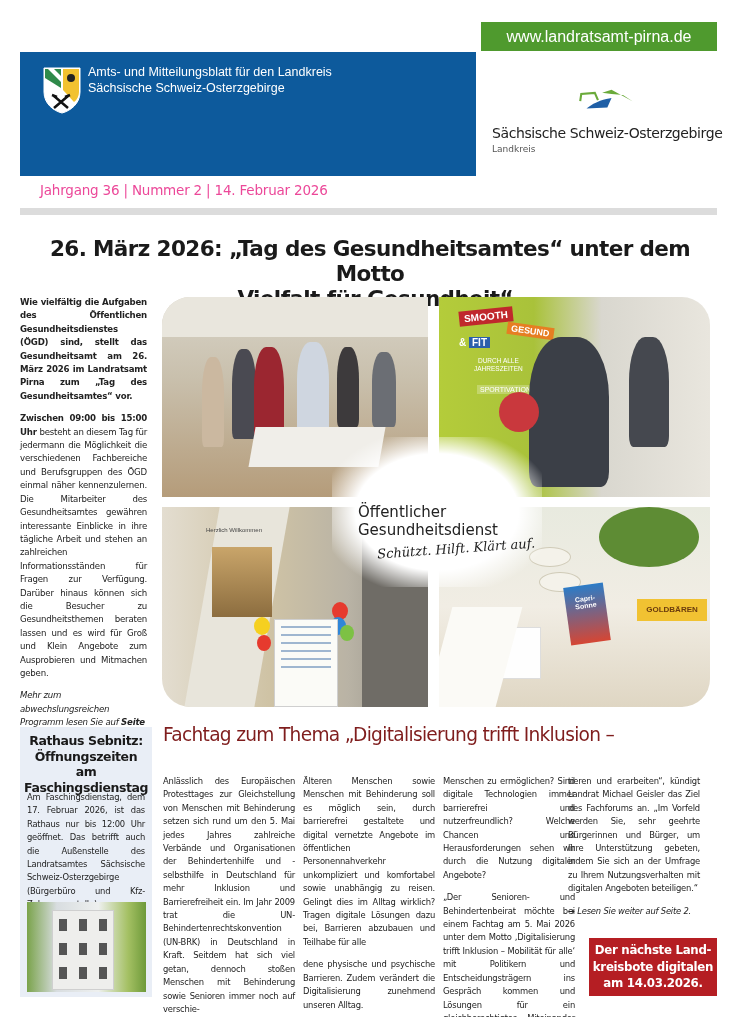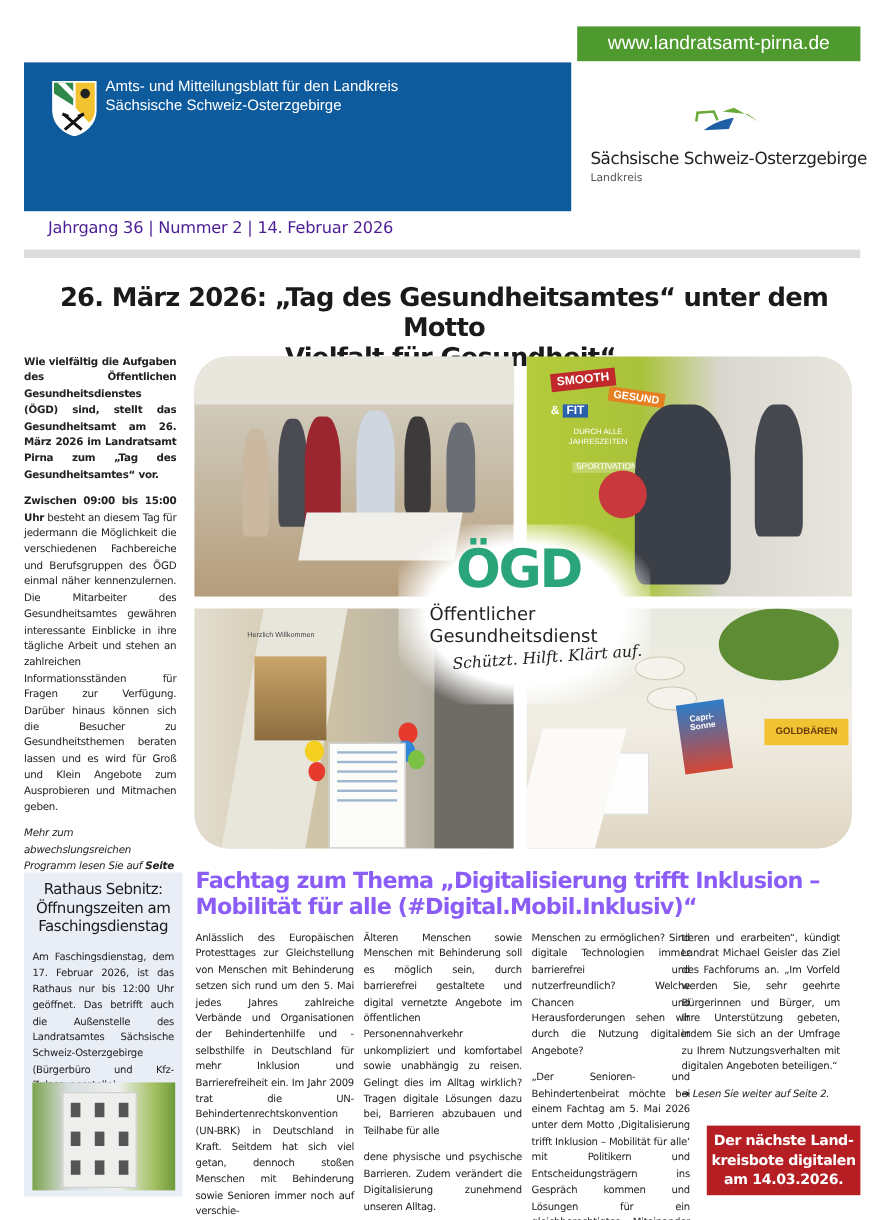--- a/index.html
+++ b/index.html
@@ -5,21 +5,21 @@
   html, body { margin:0; padding:0; }
   body { width:737px; height:1017px; background:#ffffff; position:relative; overflow:hidden; font-family:"Liberation Sans", sans-serif; color:#1a1a1a; }
   .abs { position:absolute; }
 
   
   .url-bar { left:481px; top:22px; width:236px; height:29px; background:#4f9a2e; color:#fff; font-size:16px; line-height:29px; text-align:center; font-family:"Liberation Sans", sans-serif; }
   .masthead { left:20px; top:52px; width:456px; height:124px; background:#0d5a9c; overflow:hidden; }
   .coat { left:22px; top:14px; width:40px; height:48px; }
   .subtitle { left:68px; top:12px; color:#fff; font-size:12.5px; line-height:16px; font-family:"Liberation Sans", sans-serif; }
   .title { left:18px; top:80px; color:#fff; font-size:46px; font-weight:bold; letter-spacing:-1px; line-height:52px; font-family:"Liberation Sans", sans-serif; }
-  .issue-line { left:40px; top:182px; font-size:13.5px; color:#4c1d95; font-family:"DejaVu Sans", sans-serif; font-weight:normal; letter-spacing:-0.2px; }
+  .issue-line { left:40px; top:182px; font-size:13.5px; color:#ec4899; font-family:"DejaVu Sans", sans-serif; font-weight:normal; letter-spacing:-0.2px; }
   .grey-rule { left:20px; top:208px; width:697px; height:7px; background:#dcdcdc; }
   .logo-right { left:492px; top:88px; width:230px; height:70px; }
   .logo-name { left:492px; top:125px; font-size:14px; color:#222; font-family:"DejaVu Sans", sans-serif; letter-spacing:-0.4px; }
   .logo-sub { left:492px; top:144px; font-size:9px; color:#555; font-family:"DejaVu Sans", sans-serif; }
 
   
   .headline { left:20px; top:236px; width:700px; font-size:21.5px; font-weight:bold; line-height:25px; color:#1a1a1a; font-family:"DejaVu Sans", sans-serif; letter-spacing:-0.6px;text-align:center; }
 
   
   .col-left { left:20px; top:296px; width:131px; font-size:8.6px; line-height:13.4px; text-align:justify; font-family:"DejaVu Sans", sans-serif; color:#222; letter-spacing:-0.2px; }
@@ -47,28 +47,28 @@
   .banner-sport { position:absolute; left:38px; top:88px; color:#fff; font-size:7px; background:rgba(255,255,255,0.25); padding:1px 3px; }
   .person { position:absolute; border-radius:40% 40% 10% 10%; }
   .balloon { position:absolute; border-radius:50%; }
   .sign { position:absolute; background:#fbfbf7; border:1px solid #cfcfcf; }
   .sign-line { height:2px; background:#9fb6d0; margin:6px 6px 0 6px; }
   .capri { position:absolute; left:128px; top:78px; width:40px; height:58px; background:linear-gradient(180deg,#2c7cc7,#d54634); color:#fff; font-size:7px; font-weight:bold; text-align:center; padding-top:10px; box-sizing:border-box; transform:rotate(-8deg); }
   .goldbaren { position:absolute; left:198px; top:92px; width:70px; height:22px; background:#f1c232; color:#6a3b0e; font-size:8px; font-weight:bold; text-align:center; line-height:22px; }
 
   
   .rathaus-box { left:20px; top:727px; width:132px; height:270px; background:#e9eef6; }
-  .rathaus-title { position:absolute; left:4px; top:6px; width:124px; text-align:center; font-size:12.5px; font-weight:normal; line-height:15.5px; color:#1a1a1a; font-family:"DejaVu Sans", sans-serif; letter-spacing:-0.4px; }
+  .rathaus-title { position:absolute; left:4px; top:6px; width:124px; text-align:center; font-size:12.5px; font-weight:bold; line-height:15.5px; color:#1a1a1a; font-family:"DejaVu Sans", sans-serif; letter-spacing:-0.4px; }
   .rathaus-text { position:absolute; left:7px; top:64px; width:118px; font-size:8.4px; line-height:13.4px; text-align:justify; color:#222; font-family:"DejaVu Sans", sans-serif; letter-spacing:-0.2px; }
   .rathaus-photo { position:absolute; left:7px; top:175px; width:119px; height:90px; background:linear-gradient(90deg,#7aa34b 0%,#d8dde0 25%,#eef0ef 60%,#a4c063 85%,#6e9a3a 100%); overflow:hidden; }
   .bldg { position:absolute; left:25px; top:8px; width:60px; height:78px; background:#eeeeec; border:1px solid #cfcfcf; }
   .win { position:absolute; width:8px; height:12px; background:#555; }
 
   
-  .headline2 { left:163px; top:724px; width:560px; font-size:18.6px; font-weight:bold; line-height:22px; color:#8b5cf6; font-family:"DejaVu Sans", sans-serif; letter-spacing:-0.7px; }
+  .headline2 { left:163px; top:724px; width:560px; font-size:18.6px; font-weight:normal; line-height:22px; color:#7f1d1d; font-family:"DejaVu Sans", sans-serif; letter-spacing:-0.7px; }
   .col { top:775px; width:132px; font-size:8.4px; line-height:13.4px; text-align:justify; color:#222; font-family:"DejaVu Sans", sans-serif; letter-spacing:-0.2px; }
   .col p { margin:0 0 9px 0; }
   .c1 { left:163px; } .c2 { left:303px; } .c3 { left:443px; } .c4 { left:568px; }
   .more { font-style:italic; }
   .arrow { font-style:normal; font-weight:bold; }
 
   .next-box { left:589px; top:938px; width:128px; height:58px; background:#b51e23; color:#fff; font-size:11.8px; font-weight:bold; line-height:16.5px; text-align:center; padding-top:4px; box-sizing:border-box; font-family:"DejaVu Sans", sans-serif; letter-spacing:-0.3px; }
 </style>
 </head>
 <body>
@@ -159,21 +159,20 @@
   <div class="photo ph4">
     <div style="position:absolute;left:160px;top:0;width:100px;height:60px;border-radius:50%;background:#5e8c34;"></div>
     <div style="position:absolute;left:90px;top:40px;width:40px;height:18px;border-radius:50%;background:#f4f2ea;border:1px solid #d0cbb8;"></div>
     <div style="position:absolute;left:100px;top:65px;width:40px;height:18px;border-radius:50%;background:#f4f2ea;border:1px solid #d0cbb8;"></div>
     <div style="position:absolute;left:60px;top:120px;width:40px;height:50px;background:#fefefe;border:1px solid #ddd;"></div>
     <div class="capri">Capri-Sonne</div>
     <div class="goldbaren">GOLDBÄREN</div>
     <div style="position:absolute;left:0;top:100px;width:70px;height:100px;background:#fbfaf6;transform:skewX(-15deg);"></div>
   </div>
   <div class="center-fade"></div>
-  <div class="oegd-logo">ÖGD</div>
   <div class="oegd-name">
     <div>Öffentlicher</div>
     <div>Gesundheitsdienst</div>
   </div>
   <div class="oegd-slogan">Schützt. Hilft. Klärt auf.</div>
 </div>
 
 <div class="abs rathaus-box">
   <div class="rathaus-title">Rathaus Sebnitz: Öffnungszeiten am Faschingsdienstag</div>
   <div class="rathaus-text">Am Faschingsdienstag, dem 17. Februar 2026, ist das Rathaus nur bis 12:00 Uhr geöffnet. Das betrifft auch die Außenstelle des Landratsamtes Sächsische Schweiz-Osterzgebirge (Bürgerbüro und Kfz-Zulassungsstelle).</div>
@@ -187,21 +186,20 @@
         <div class="win" style="left:46px;top:32px;"></div>
       <div class="win" style="left:6px;top:56px;"></div>
         <div class="win" style="left:26px;top:56px;"></div>
         <div class="win" style="left:46px;top:56px;"></div>
     </div>
   </div>
 </div>
 
 <div class="abs headline2">
   <div>Fachtag zum Thema „Digitalisierung trifft Inklusion –</div>
-  <div>Mobilität für alle (#Digital.Mobil.Inklusiv)“</div>
 </div>
 
 <div class="abs col c1">
   <p>Anlässlich des Europäischen Protesttages zur Gleichstellung von Menschen mit Behinderung setzen sich rund um den 5. Mai jedes Jahres zahlreiche Verbände und Organisationen der Behindertenhilfe und -selbsthilfe in Deutschland für mehr Inklusion und Barrierefreiheit ein. Im Jahr 2009 trat die UN-Behindertenrechtskonvention (UN-BRK) in Deutschland in Kraft. Seitdem hat sich viel getan, dennoch stoßen Menschen mit Behinderung sowie Senioren immer noch auf verschie-</p>
 </div>
 <div class="abs col c2">
   <p>Älteren Menschen sowie Menschen mit Behinderung soll es möglich sein, durch barrierefrei gestaltete und digital vernetzte Angebote im öffentlichen Personennahverkehr unkompliziert und komfortabel sowie unabhängig zu reisen. Gelingt dies im Alltag wirklich? Tragen digitale Lösungen dazu bei, Barrieren abzubauen und Teilhabe für alle</p>
   <p>dene physische und psychische Barrieren. Zudem verändert die Digitalisierung zunehmend unseren Alltag.</p>
 </div>
 <div class="abs col c3">

